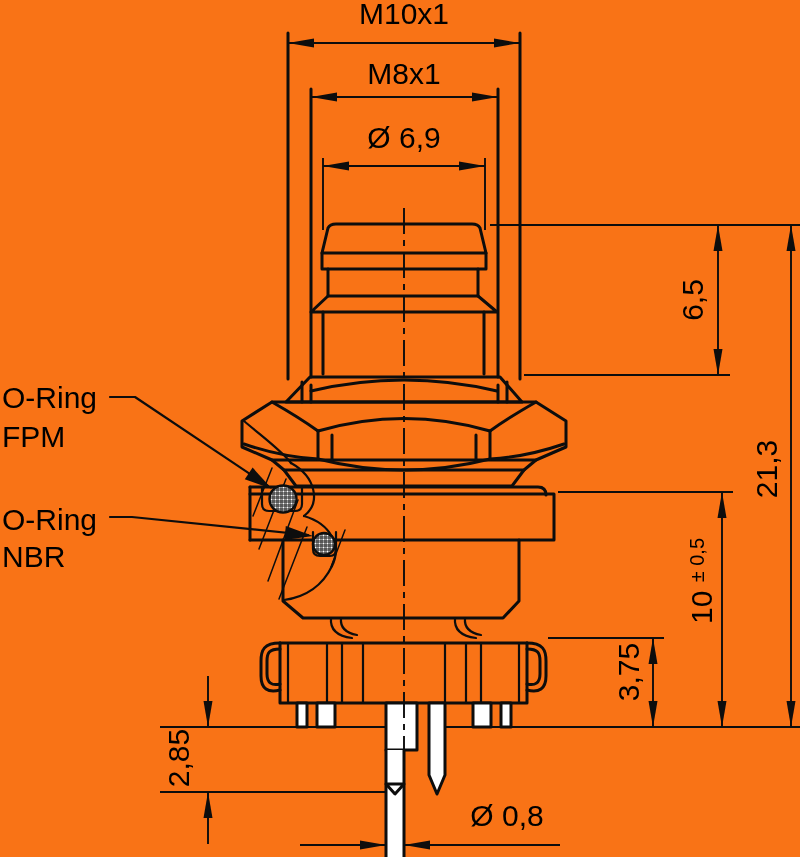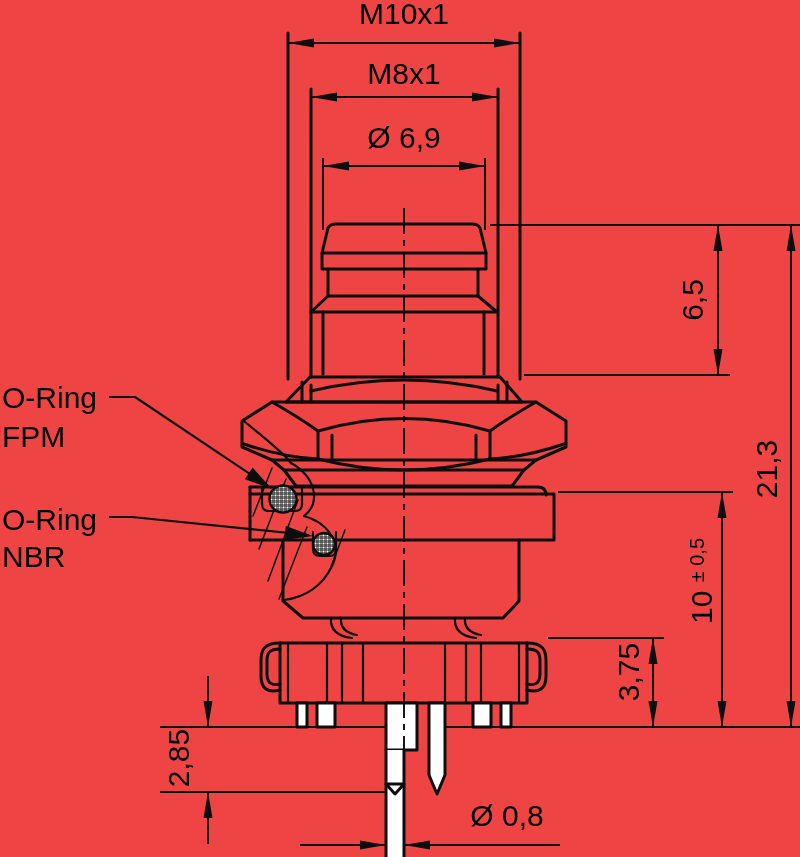--- a/index.html
+++ b/index.html
@@ -1,16 +1,16 @@
 <!DOCTYPE html>
 <html><head>
 <meta charset="utf-8">
 <style>
   html,body{margin:0;padding:0;background:#ffffff;}
-  .stage{width:800px;height:857px;position:relative;background:#ef4444;overflow:hidden;}
+  .stage{width:800px;height:857px;position:relative;background:#f97316;overflow:hidden;}
   svg{display:block;}
   text{font-family:"Liberation Sans","DejaVu Sans",sans-serif;font-size:30px;fill:#000;}
   .tol{font-size:20px;}
   .outline{fill:none;stroke:#0d0d0d;stroke-width:3;stroke-linejoin:round;stroke-linecap:round;}
   .outline-thin{fill:none;stroke:#0d0d0d;stroke-width:2.2;stroke-linejoin:round;stroke-linecap:round;}
   .hatchline{fill:none;stroke:#0d0d0d;stroke-width:1.5;stroke-linecap:round;}
   .dimline{fill:none;stroke:#0d0d0d;stroke-width:1.9;stroke-linecap:butt;}
   .arrow{fill:#0d0d0d;stroke:none;}
   .whitepart{fill:#ffffff;stroke:#0d0d0d;stroke-width:3;stroke-linejoin:round;}
   .centerline{fill:none;stroke:#0d0d0d;stroke-width:1.9;stroke-dasharray:26 6 6 6;}

